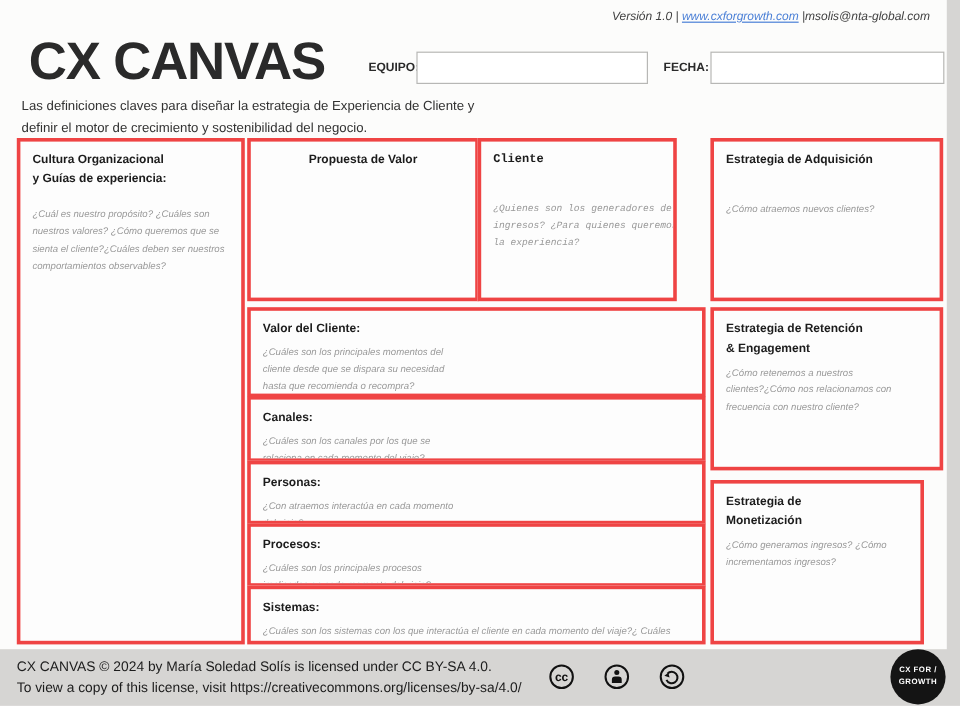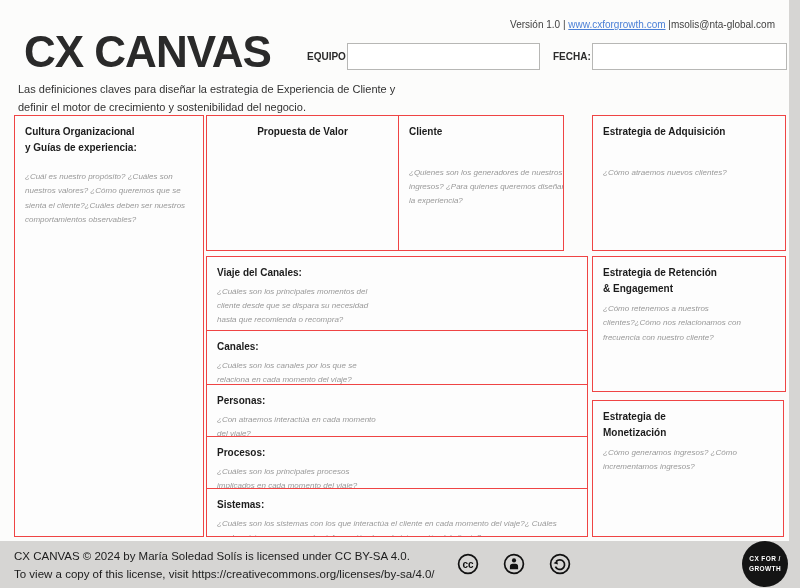--- a/index.html
+++ b/index.html
@@ -2,51 +2,51 @@
 <html><head>
 <meta charset="utf-8">
 <style>
   * { margin:0; padding:0; box-sizing:border-box; }
   html,body { width:800px; height:588px; }
   body { font-family:"Liberation Sans", sans-serif; background:#d6d5d3; position:relative; overflow:hidden; }
   .page { position:absolute; top:0; left:0; width:800px; height:588px; background:#d6d5d3; }
   .sheet { position:absolute; top:0; left:0; width:789px; height:541px; background:#fcfcfb; }
 
   
-  .top-meta { position:absolute; top:19px; right:14px; font-size:10px; color:#3f3f3f; }
+  .top-meta { position:absolute; top:9px; right:14px; font-size:10px; font-style:italic; color:#3f3f3f; }
   .top-meta .link { color:#4a7fd6; text-decoration:underline; cursor:pointer; }
   .main-title { position:absolute; top:27px; left:24px; font-size:44px; font-weight:bold; color:#2a2a2a; letter-spacing:-1px; }
   .field-label { position:absolute; font-size:10px; font-weight:bold; color:#2a2a2a; }
   .equipo-label { top:51px; left:307px; }
   .fecha-label  { top:51px; left:553px; }
   .field-input { position:absolute; top:43px; height:27px; background:#ffffff; border:1px solid #b7b7b5; font-size:11px; padding:0 6px; color:#333; }
   .equipo-input { left:347px; width:193px; }
   .fecha-input  { left:592px; width:195px; }
   .subtitle { position:absolute; top:81px; left:18px; font-size:11px; color:#323232; line-height:1.62; white-space:pre; }
 
   
-  .box { position:absolute; background:#fdfdfd; border:1px solid #ef4444; padding:8px 10px; overflow:hidden; }
+  .box { position:absolute; background:#fdfdfd; border:3px solid #ef4444; padding:8px 10px; overflow:hidden; }
   .box-title { font-size:10px; font-weight:bold; color:#1c1c1c; line-height:1.55; white-space:pre; }
   .q { font-size:8px; font-style:italic; color:#999999; line-height:1.8; white-space:pre; letter-spacing:0; }
   .gap-lg { margin-top:26px; }
   .gap-md { margin-top:15px; }
   .gap-sm { margin-top:4px; }
   .gap-xs { margin-top:6px; }
 
   .box-cultura      { left:14px;  top:115px; width:190px; height:422px; }
   .box-propuesta    { left:206px; top:115px; width:193px; height:136px;text-align:center; }
-  .box-cliente      { left:398px; top:115px; width:166px; height:136px; }
+  .box-cliente      { left:398px; top:115px; width:166px; height:136px;font-family:Liberation Mono, monospace; }
   .box-adquisicion  { left:592px; top:115px; width:194px; height:136px; }
   .box-viaje        { left:206px; top:256px; width:382px; height:75px;  }
   .box-canales      { left:206px; top:330px; width:382px; height:55px;  }
   .box-personas     { left:206px; top:384px; width:382px; height:53px;  }
   .box-procesos     { left:206px; top:436px; width:382px; height:53px;  }
   .box-sistemas     { left:206px; top:488px; width:382px; height:49px;  }
   .box-retencion    { left:592px; top:256px; width:194px; height:136px; }
-  .box-monetizacion { left:592px; top:400px; width:192px; height:137px;padding-left:10px; }
+  .box-monetizacion { left:592px; top:400px; width:178px; height:137px;padding-left:10px; }
 
   
   .footer-text { position:absolute; left:14px; top:547px; font-size:11.5px; color:#1c1c1c; line-height:1.6; white-space:pre; }
   .cc-icons { position:absolute; left:457px; top:553px; display:flex; gap:24px; }
   .cc-icons svg { display:block; }
   .logo-circle { position:absolute; left:742px; top:541px; width:46px; height:46px; border-radius:50%; background:#141414; color:#ffffff; display:flex; flex-direction:column; align-items:center; justify-content:center; font-size:6.5px; font-weight:bold; letter-spacing:0.4px; line-height:1.5; text-align:center; }
 </style>
 </head>
 <body>
 
@@ -84,21 +84,21 @@
 ingresos? ¿Para quienes queremos diseñar
 la experiencia?</div>
     </div>
 
     <div class="box box-adquisicion">
       <div class="box-title">Estrategia de Adquisición</div>
       <div class="q gap-lg">¿Cómo atraemos nuevos clientes?</div>
     </div>
 
     <div class="box box-viaje">
-      <div class="box-title">Viaje del Canales:</div>
+      <div class="box-title">Valor del Cliente:</div>
       <div class="q gap-sm">¿Cuáles son los principales momentos del
 cliente desde que se dispara su necesidad
 hasta que recomienda o recompra?</div>
     </div>
 
     <div class="box box-canales">
       <div class="box-title">Canales:</div>
       <div class="q gap-sm">¿Cuáles son los canales por los que se
 relaciona en cada momento del viaje?</div>
     </div>

